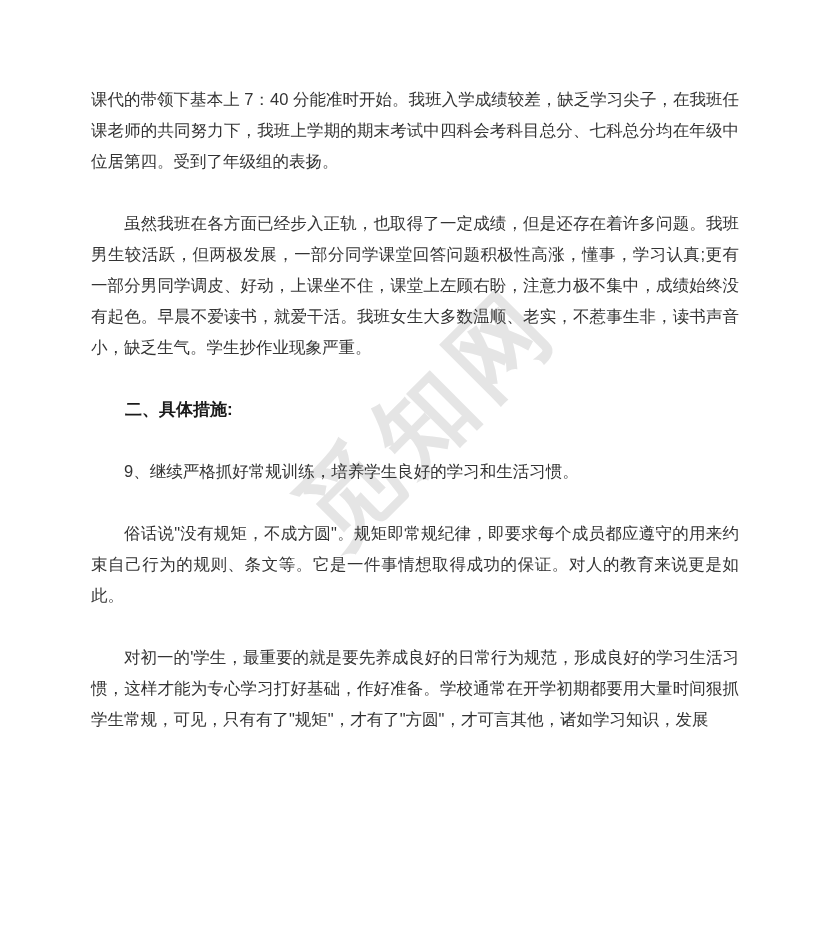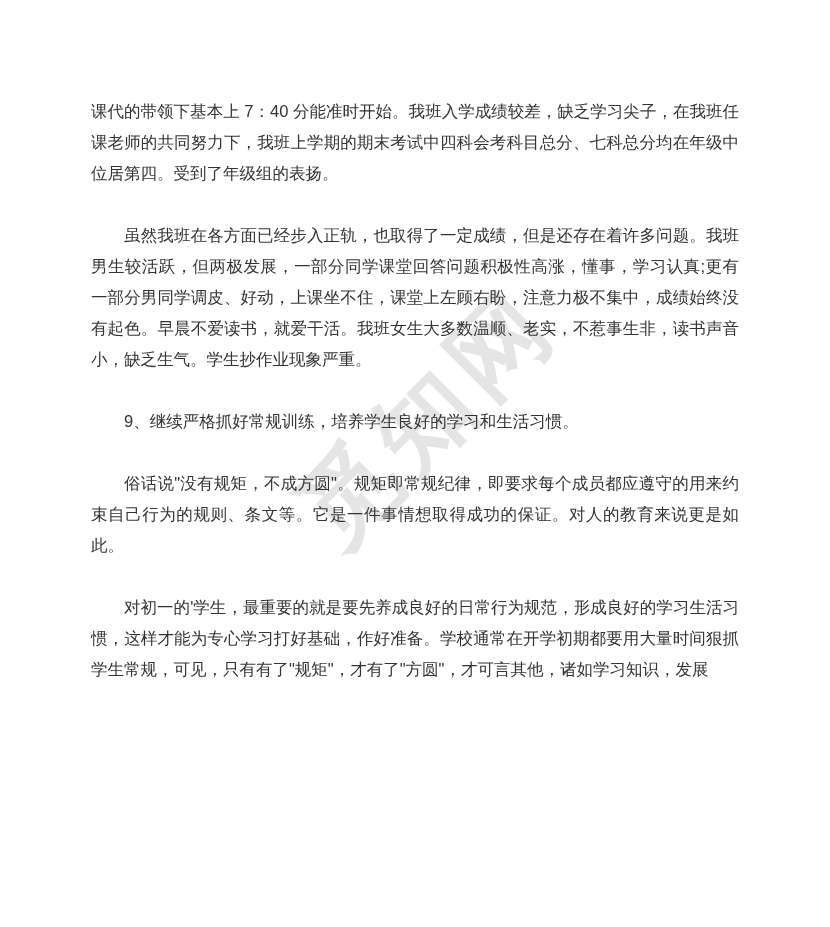--- a/index.html
+++ b/index.html
@@ -34,37 +34,38 @@
     left: 91px;
     top: 80px;
     width: 648px;
     z-index: 2;
     font-size: 16.5px;
     line-height: 31px;
     text-align: justify;
     font-family: "Liberation Sans", sans-serif;
   }
   .para {
-    margin: 16px 0 31px 0;
+    margin: 4px 0 31px 0;
     padding: 0;
   }
   .para.indent {
     text-indent: 2em;
   }
   .para.heading {
     font-weight: 700;
     font-size: 17px;
     margin-top: 14px;
   }
 </style>
 </head>
 <body>
 
 <div class="page">
   <div class="watermark" style="color: rgb(229, 229, 229);">觅知网</div>
   <div class="content" style="color: rgb(51, 51, 51);">
       <p class="para">课代的带领下基本上 7：40 分能准时开始。我班入学成绩较差，缺乏学习尖子，在我班任课老师的共同努力下，我班上学期的期末考试中四科会考科目总分、七科总分均在年级中位居第四。受到了年级组的表扬。</p>
       <p class="para indent">虽然我班在各方面已经步入正轨，也取得了一定成绩，但是还存在着许多问题。我班男生较活跃，但两极发展，一部分同学课堂回答问题积极性高涨，懂事，学习认真;更有一部分男同学调皮、好动，上课坐不住，课堂上左顾右盼，注意力极不集中，成绩始终没有起色。早晨不爱读书，就爱干活。我班女生大多数温顺、老实，不惹事生非，读书声音小，缺乏生气。学生抄作业现象严重。</p>
+      <h2 class="para indent heading" style="color: rgb(26, 26, 26);">二、具体措施:</h2>
       <p class="para indent">9、继续严格抓好常规训练，培养学生良好的学习和生活习惯。</p>
       <p class="para indent">俗话说"没有规矩，不成方圆"。规矩即常规纪律，即要求每个成员都应遵守的用来约束自己行为的规则、条文等。它是一件事情想取得成功的保证。对人的教育来说更是如此。</p>
       <p class="para indent">对初一的'学生，最重要的就是要先养成良好的日常行为规范，形成良好的学习生活习惯，这样才能为专心学习打好基础，作好准备。学校通常在开学初期都要用大量时间狠抓学生常规，可见，只有有了"规矩"，才有了"方圆"，才可言其他，诸如学习知识，发展</p>
     </div>
 </div>
 
 </body></html>

